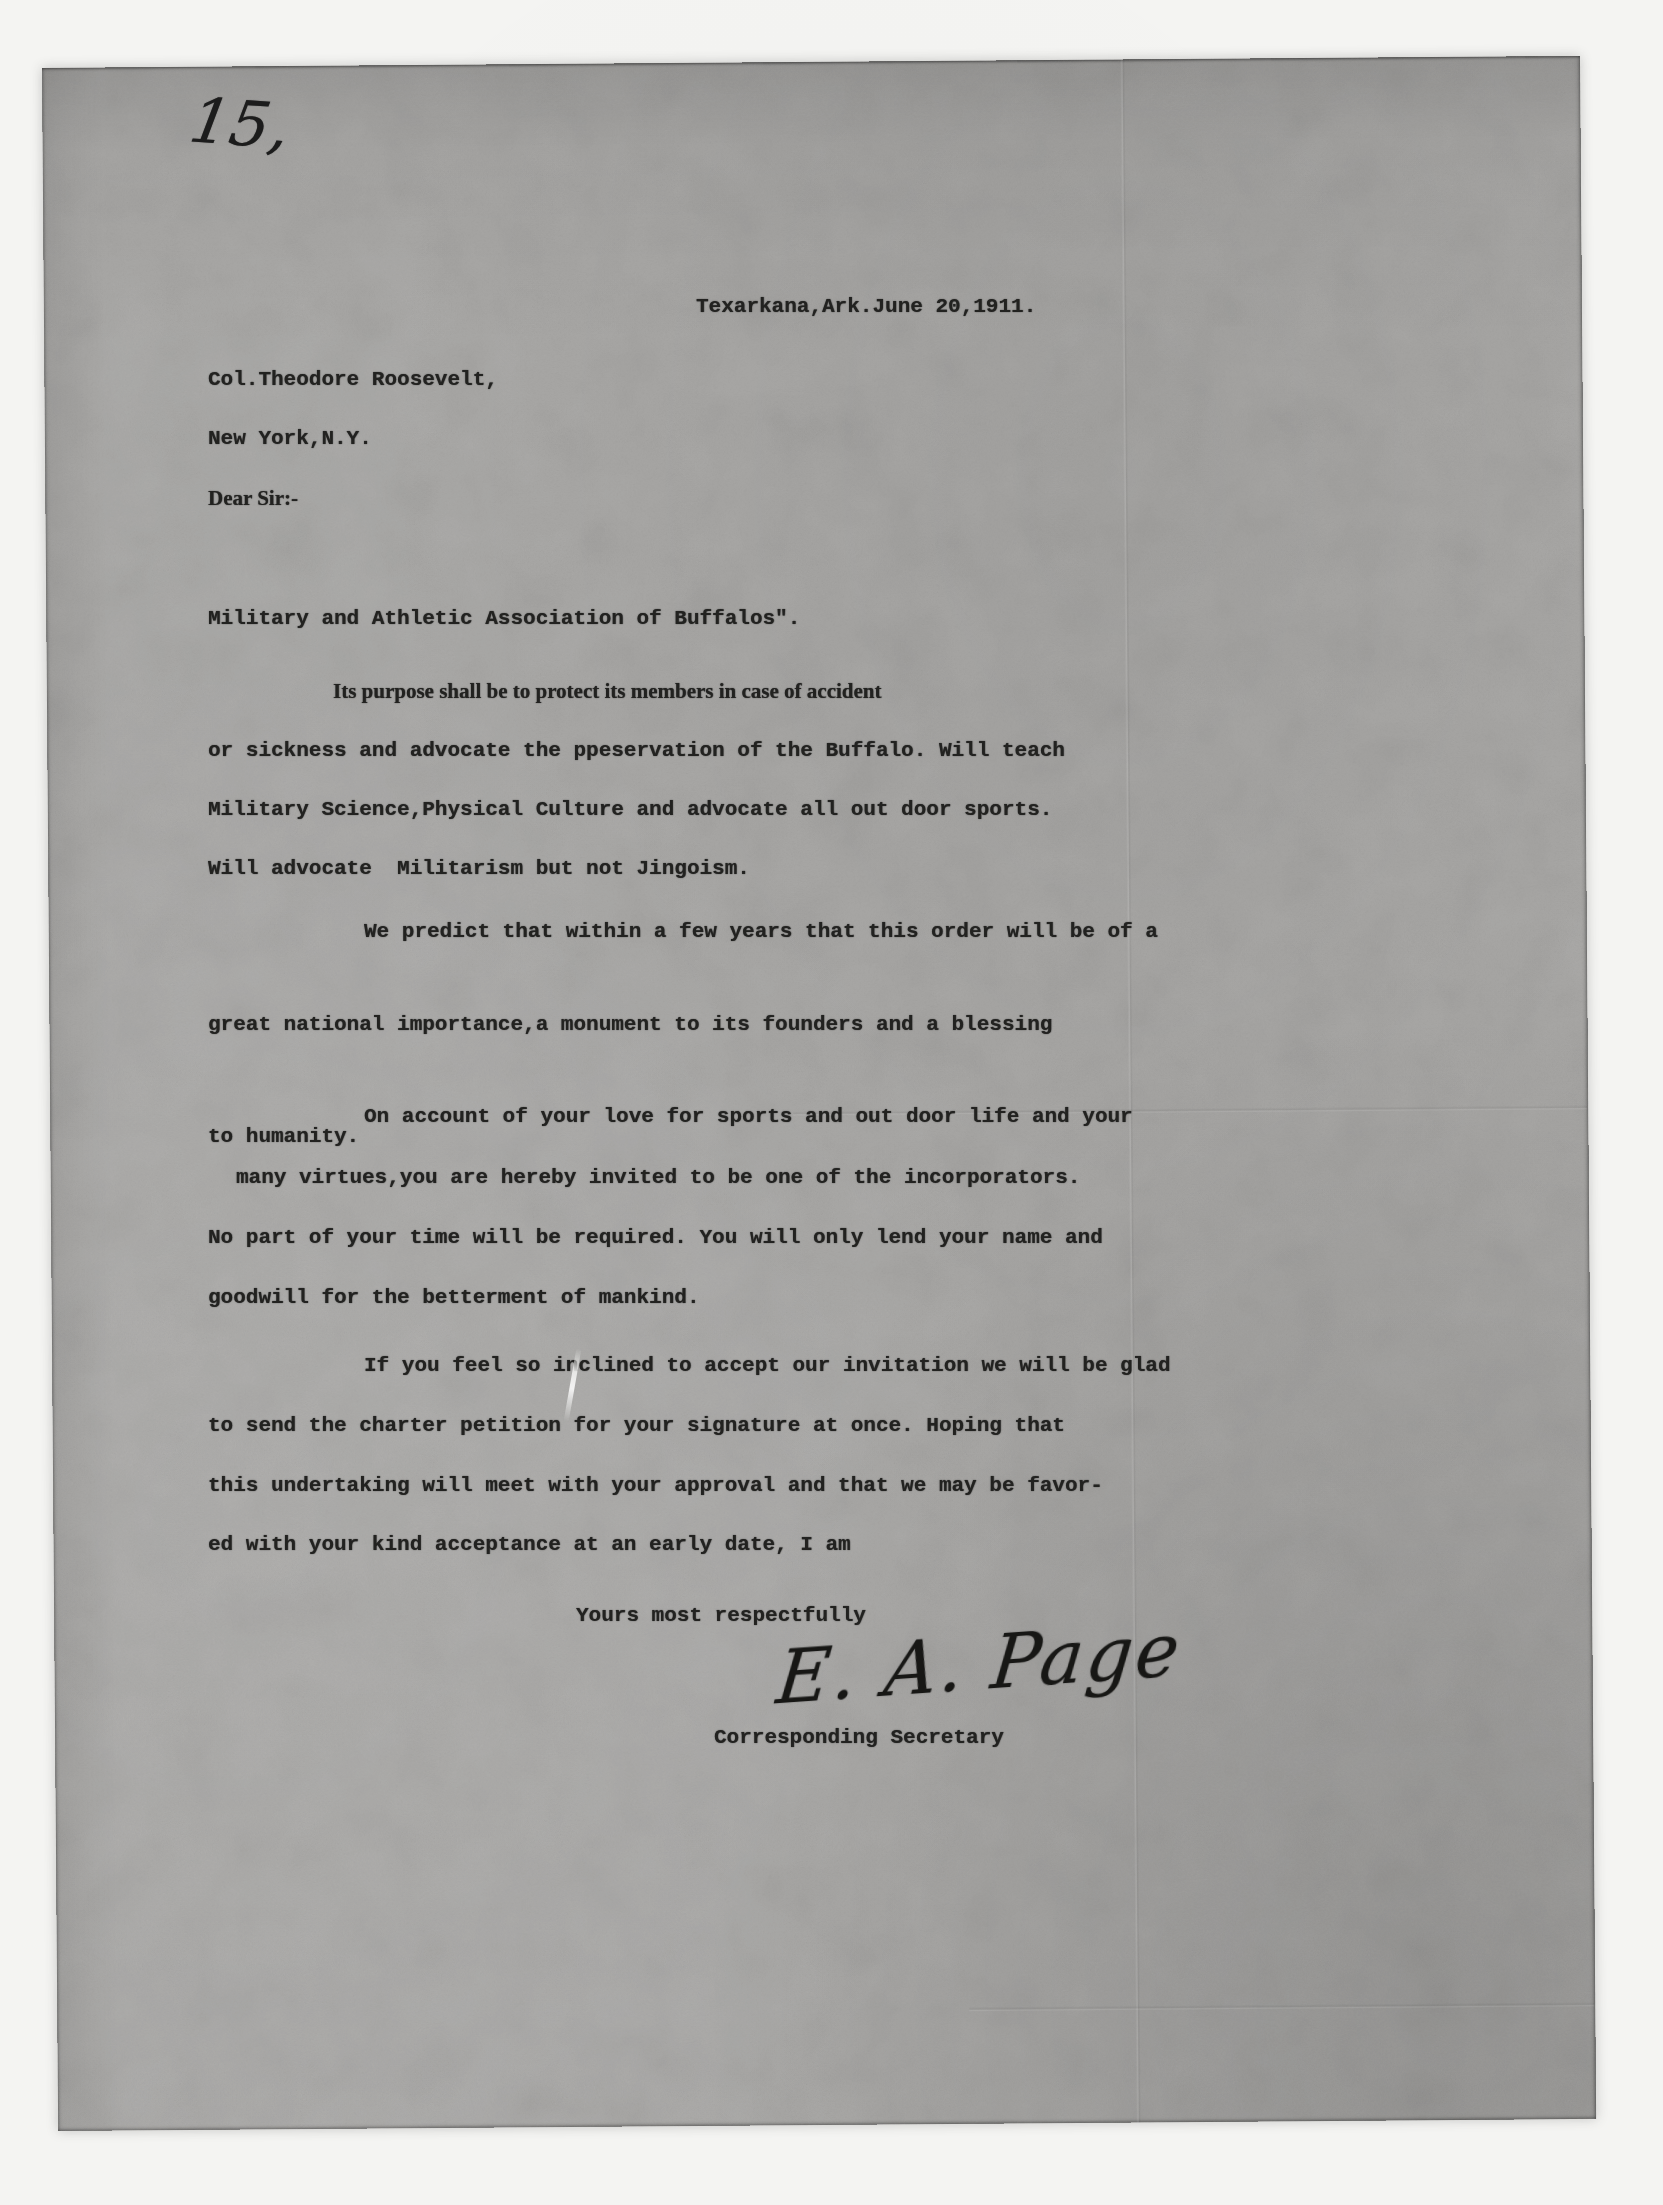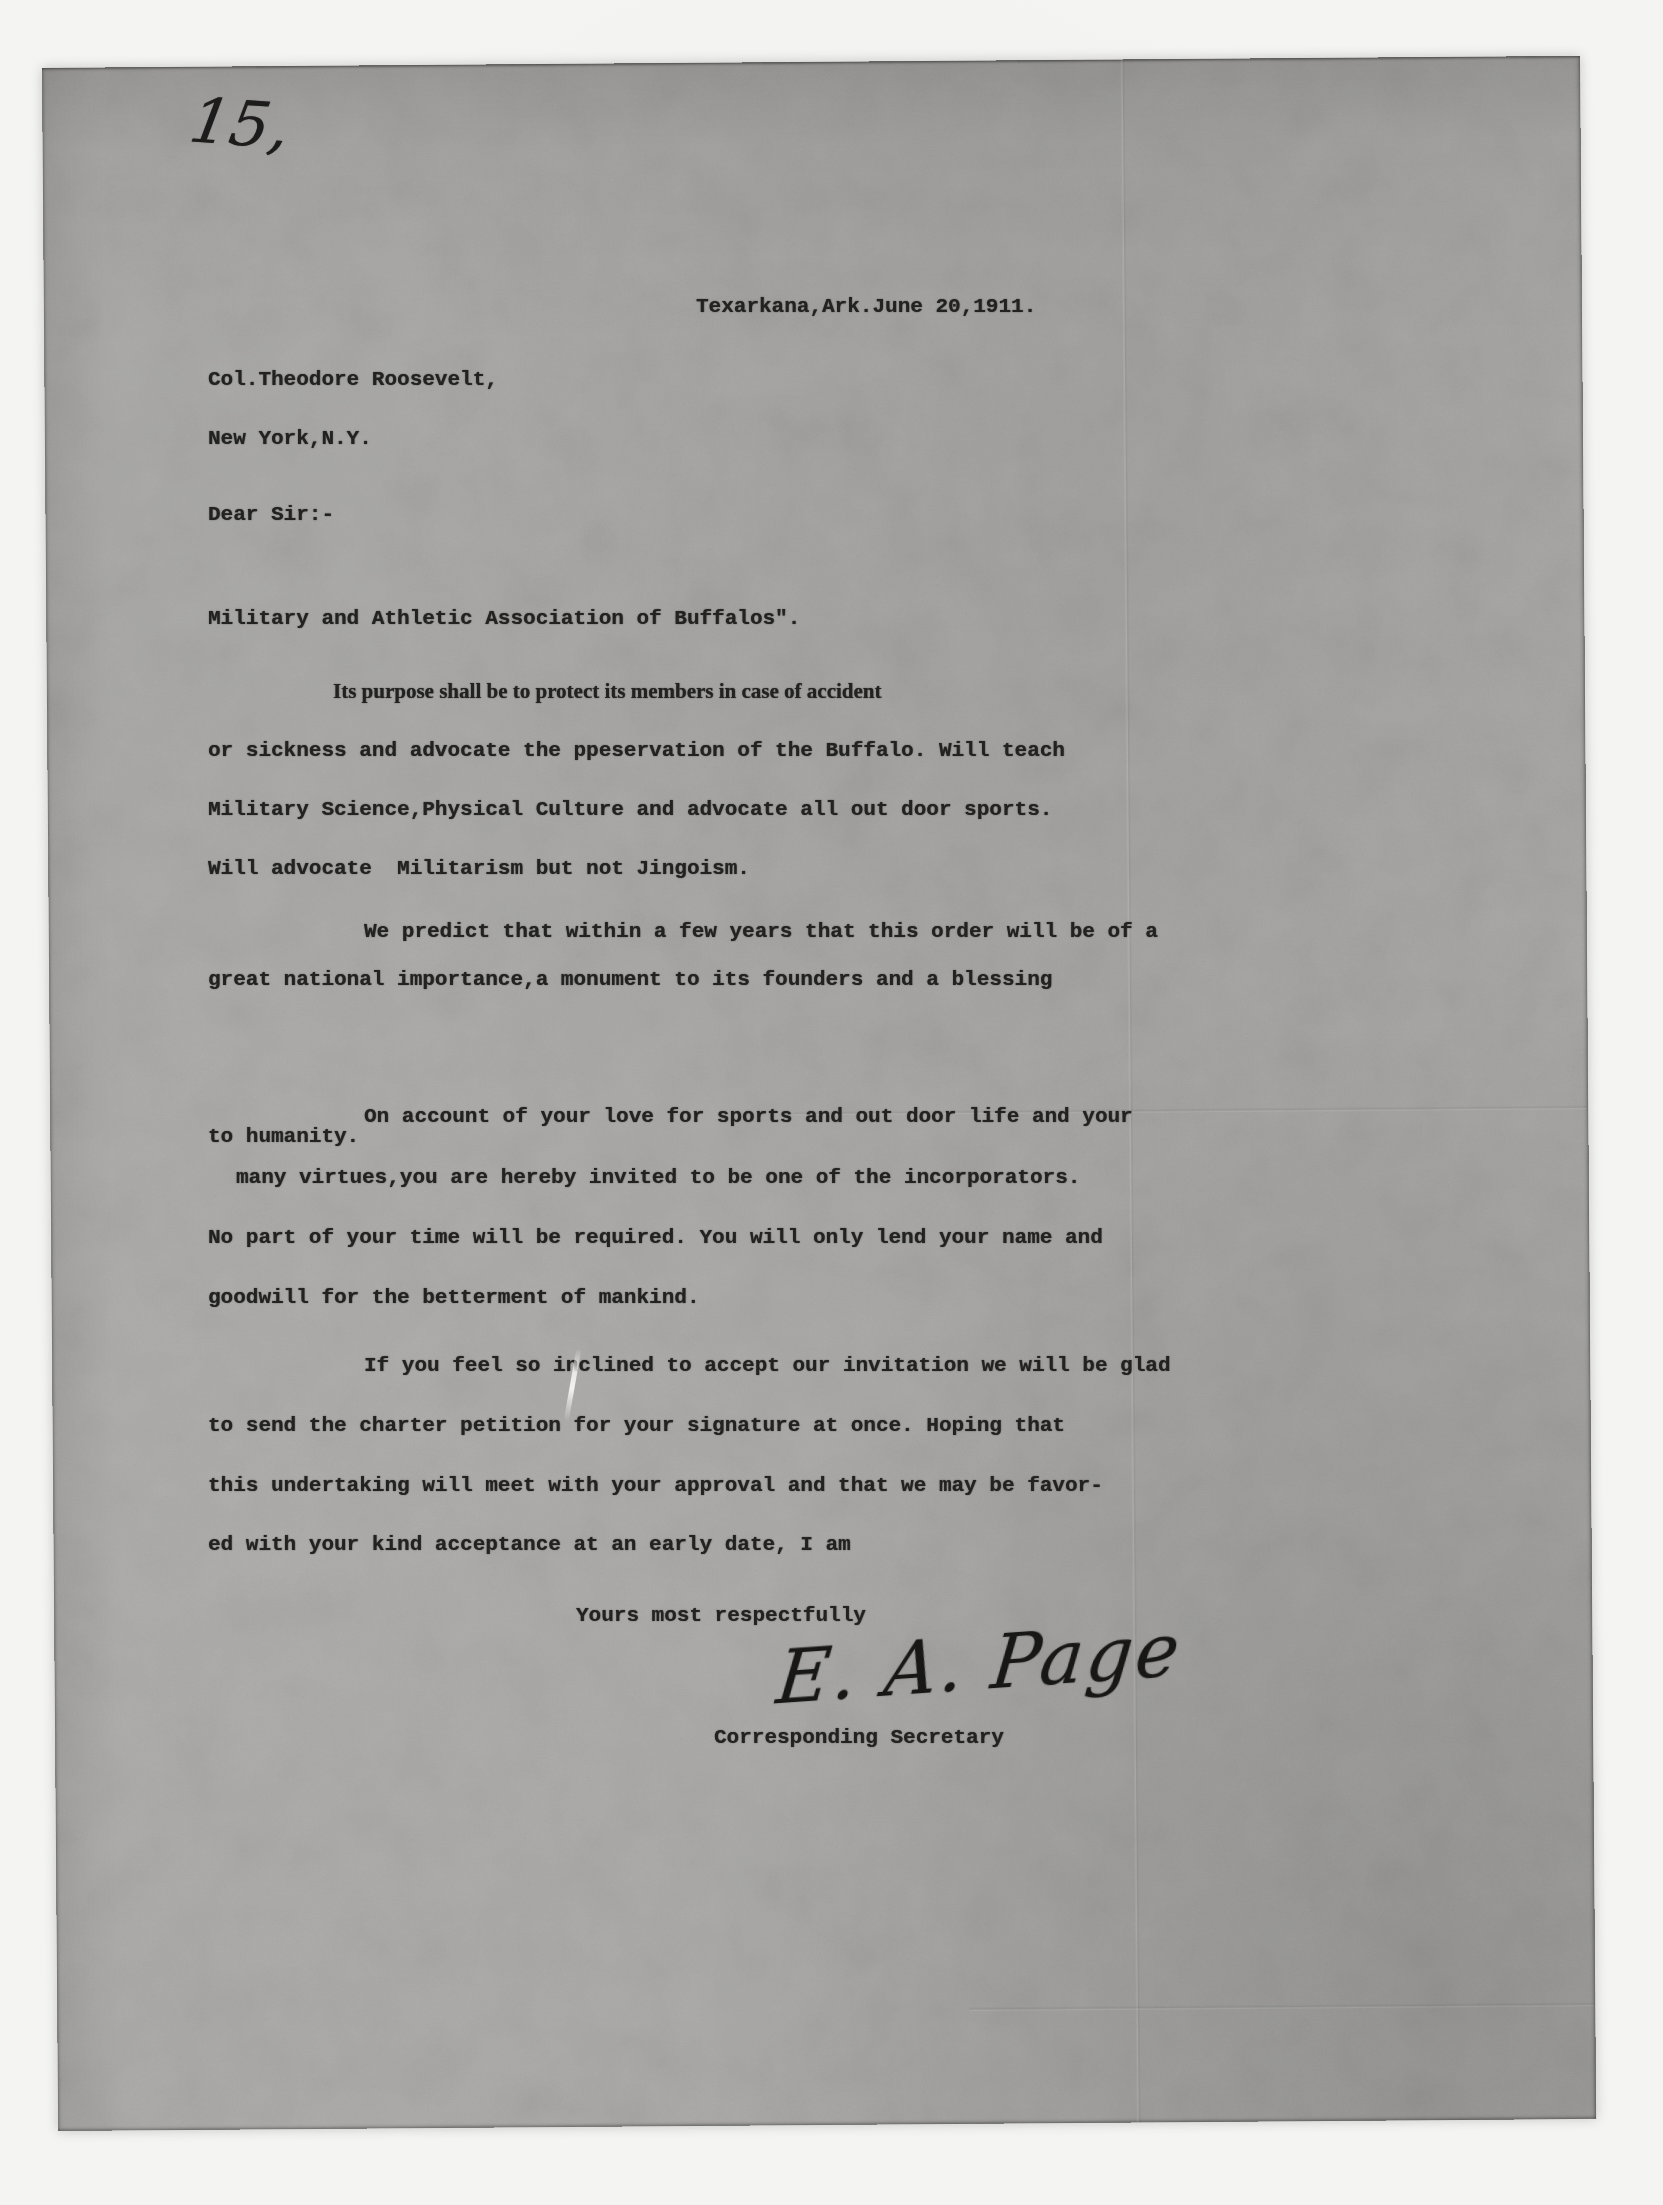--- a/index.html
+++ b/index.html
@@ -110,29 +110,29 @@
     <div class="crease-h" style="left:743px;width:794px;top:1049px;"></div>
     <div class="crease-h" style="left:912px;width:625px;top:1946px;"></div>
   </div>
 
   <div id="hand-number">15,</div>
 
   <div class="line" style="left:696px;top:296px;">Texarkana,Ark.June 20,1911.</div>
 
   <div class="line" style="top:369px;">Col.Theodore Roosevelt,</div>
   <div class="line" style="top:428px;">New York,N.Y.</div>
-  <div class="line" style="top:504px;">Dear Sir:-</div>
+  <div class="line" style="top:488px;font-family:Liberation Serif, serif;">Dear Sir:-</div>
 
   <div class="line" style="top:608px;">Military and Athletic Association of Buffalos".</div>
   <div class="line ind-sm" style="top:681px;font-family:Liberation Serif, serif;">Its purpose shall be to protect its members in case of accident</div>
   <div class="line" style="top:740px;">or sickness and advocate the ppeservation of the Buffalo. Will teach</div>
   <div class="line" style="top:799px;">Military Science,Physical Culture and advocate all out door sports.</div>
   <div class="line" style="top:858px;">Will advocate  Militarism but not Jingoism.</div>
   <div class="line ind" style="top:921px;">We predict that within a few years that this order will be of a</div>
-  <div class="line" style="top:969px;">great national importance,a monument to its founders and a blessing</div>
+  <div class="line" style="top:1014px;">great national importance,a monument to its founders and a blessing</div>
   <div class="line" style="top:1082px;margin-top:44px;">to humanity.</div>
   <div class="line ind" style="top:1106px;">On account of your love for sports and out door life and your</div>
   <div class="line" style="top:1167px;margin-left:28px;">many virtues,you are hereby invited to be one of the incorporators.</div>
   <div class="line" style="top:1227px;">No part of your time will be required. You will only lend your name and</div>
   <div class="line" style="top:1287px;">goodwill for the betterment of mankind.</div>
   <div class="line ind" style="top:1355px;">If you feel so inclined to accept our invitation we will be glad</div>
   <div class="line" style="top:1415px;">to send the charter petition for your signature at once. Hoping that</div>
   <div class="line" style="top:1475px;">this undertaking will meet with your approval and that we may be favor-</div>
   <div class="line" style="top:1534px;">ed with your kind acceptance at an early date, I am</div>
 

